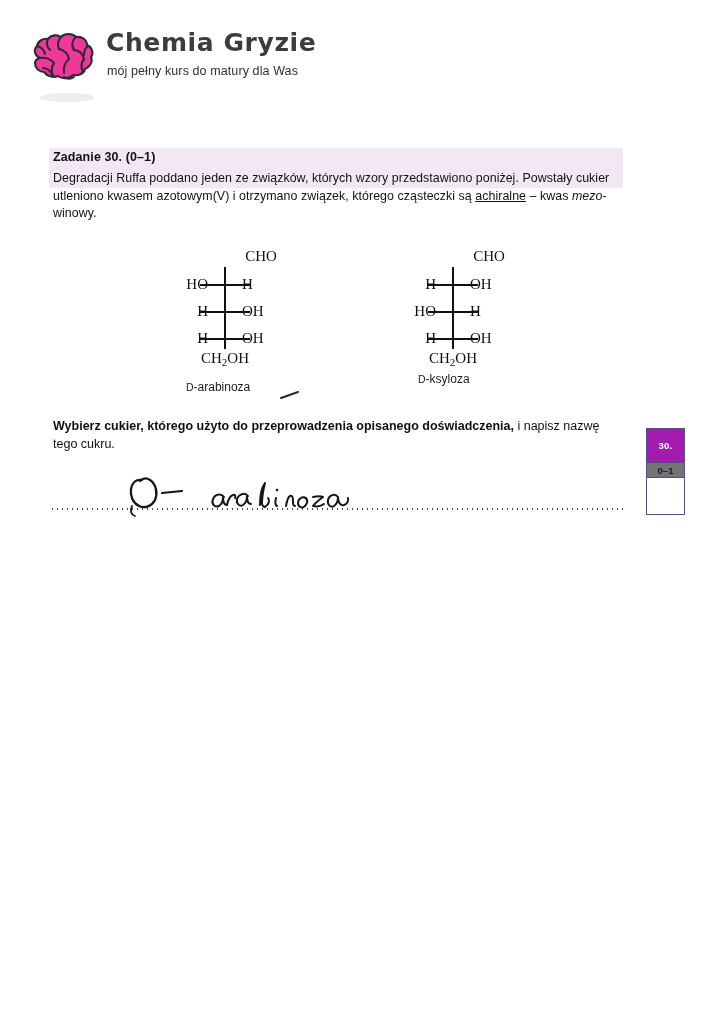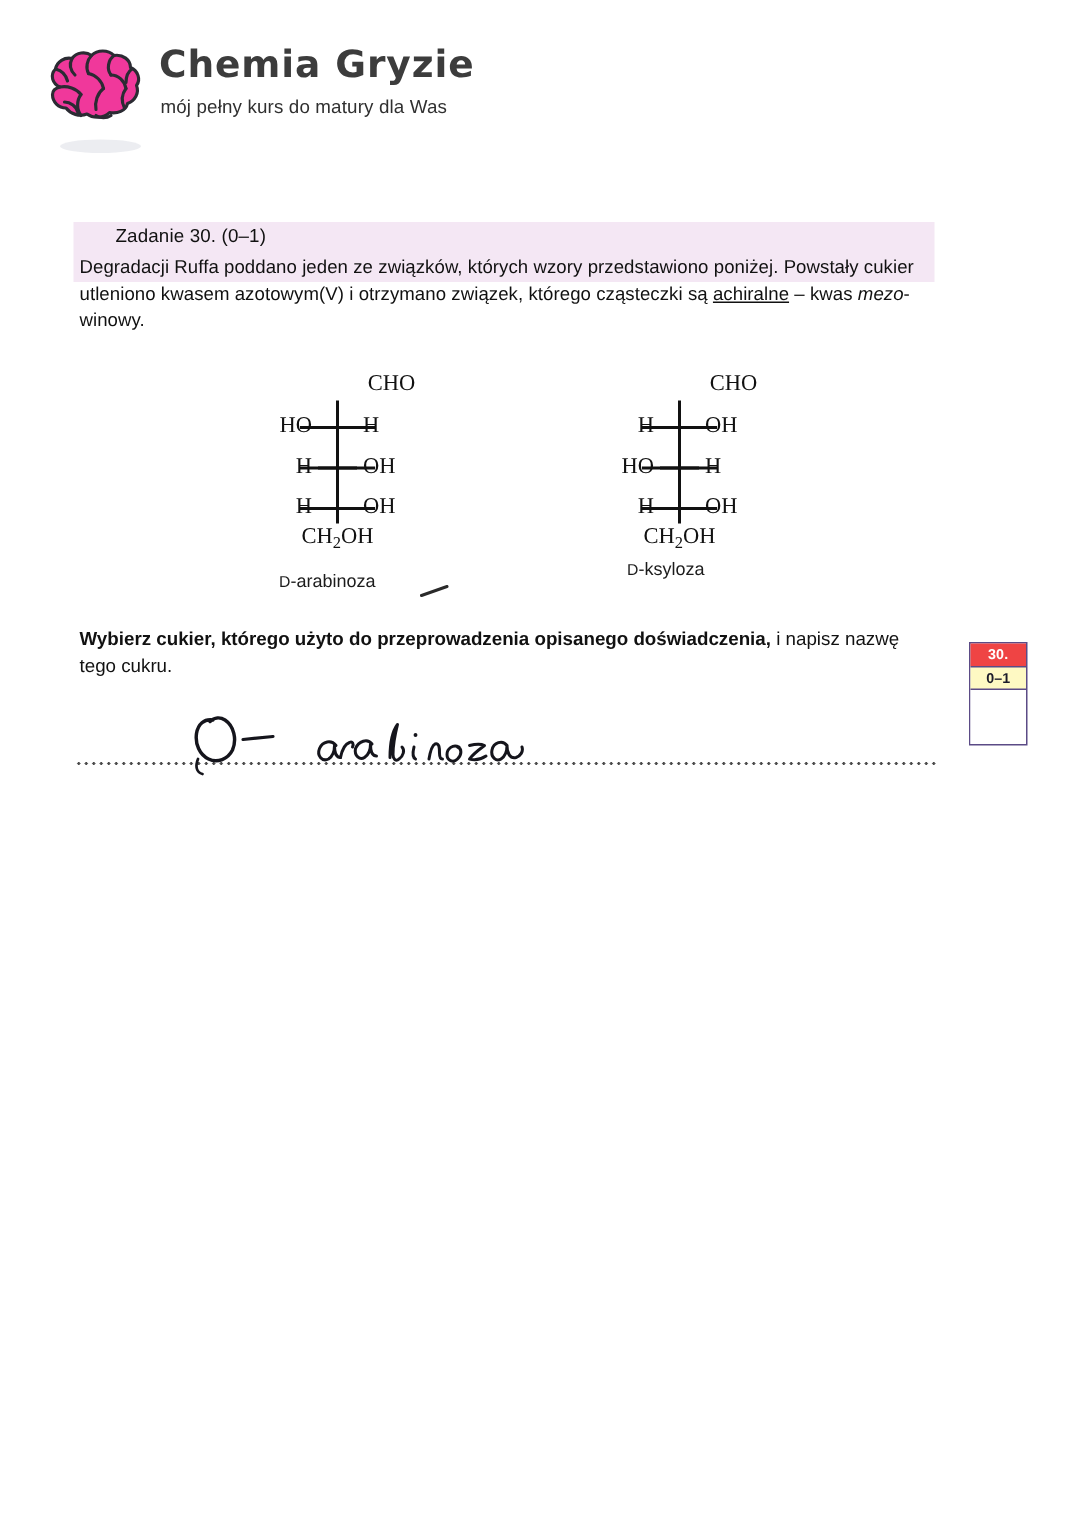--- a/index.html
+++ b/index.html
@@ -65,24 +65,23 @@
     position: absolute;
     left: 49px; top: 148px;
     width: 574px; height: 40px;
     background: #f2e3f2;
     opacity: .85;
   }
   .task-head {
     position: absolute;
     left: 53px; top: 150px;
     font-size: 12.5px;
-    font-weight: 400;
+    font-weight: 700;
     color: #111;
     letter-spacing: .1px;
-    margin-left: 24px;
   }
   .task-body {
     position: absolute;
     left: 53px; top: 170px;
     width: 580px;
     font-size: 12.4px;
     line-height: 17.5px;
     color: #111;
     letter-spacing: .05px;
   }
@@ -167,33 +166,33 @@
   .question .light { font-weight: 400; }
 
   .score-box {
     position: absolute;
     left: 646px; top: 428px;
     width: 37px;
     border: 1px solid #5b4b86;
     background: #fff;
   }
   .score-num {
-    height: 15px;
-    background: #ef4444;
+    height: 33px;
+    background: #a21caf;
     color: #fff;
     font-size: 9.5px;
     font-weight: 700;
     display: flex;
     align-items: center;
     justify-content: center;
     letter-spacing: .2px;
   }
   .score-range {
     height: 14px;
-    background: #fef9c3;
+    background: #737373;
     color: #1b1b2a;
     font-size: 9.5px;
     font-weight: 700;
     display: flex;
     align-items: center;
     justify-content: center;
     border-top: 1px solid #5b4b86;
     border-bottom: 1px solid #5b4b86;
   }
   .score-blank {

